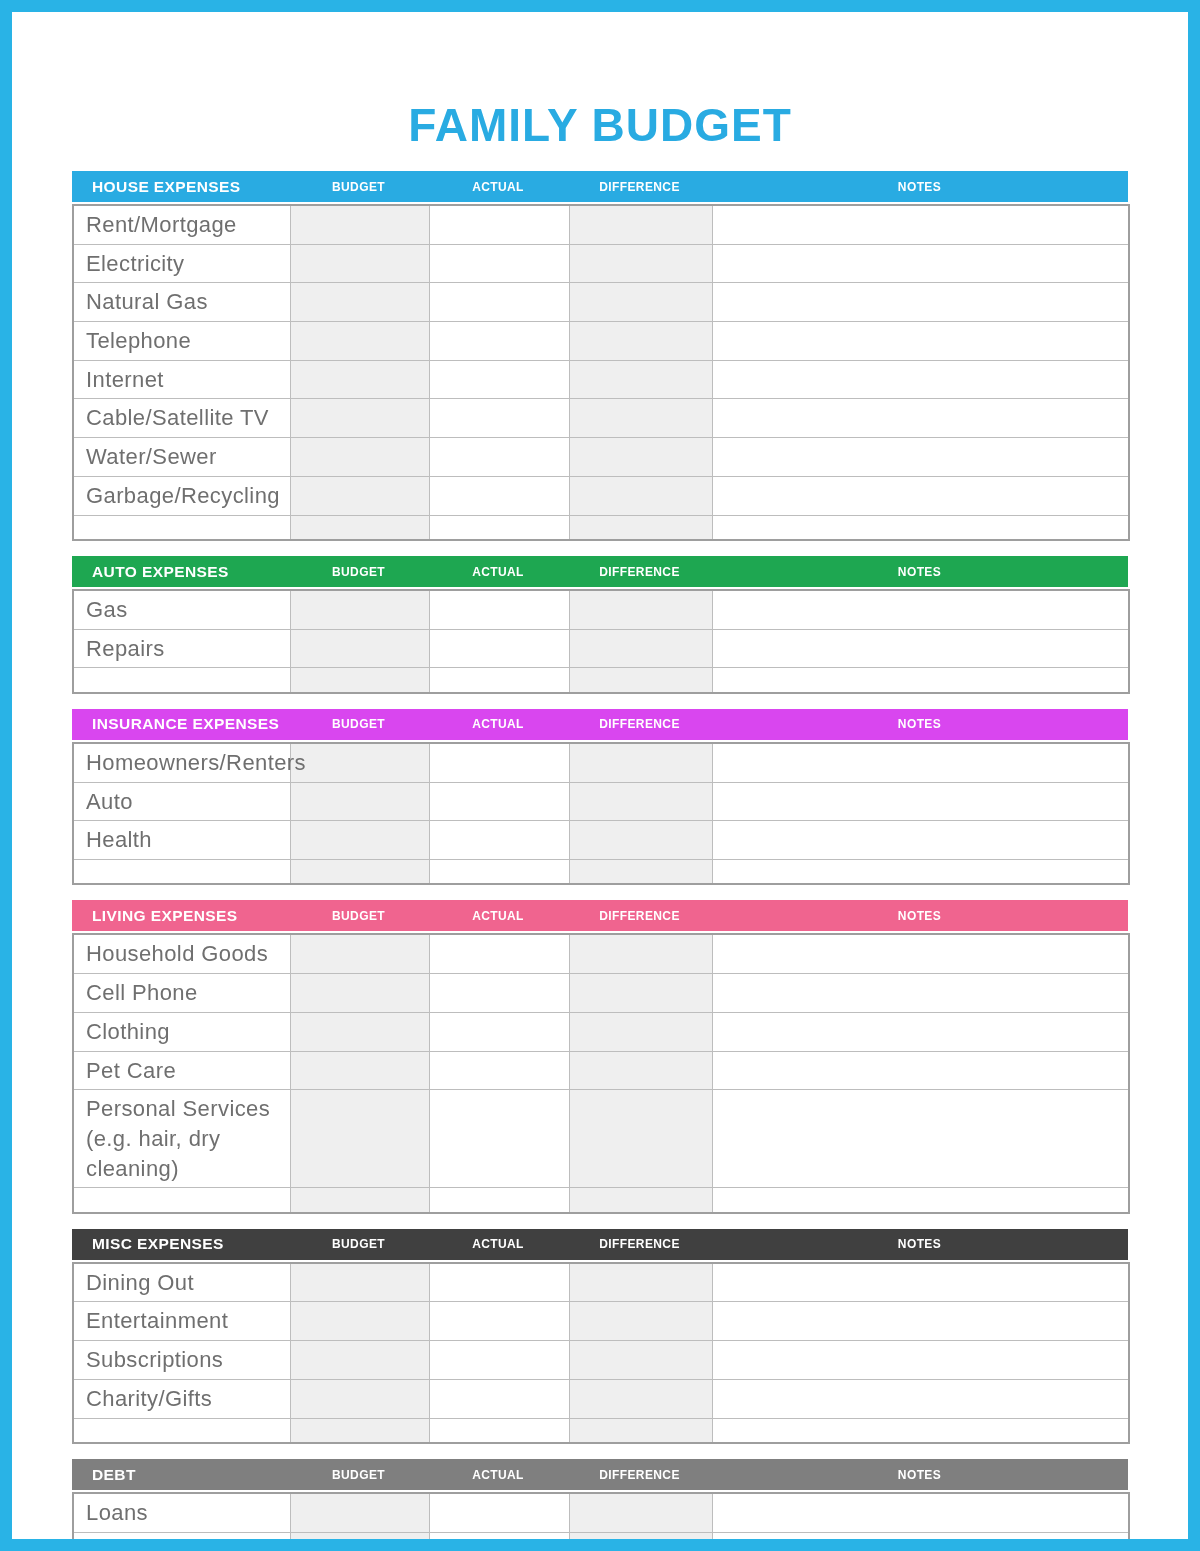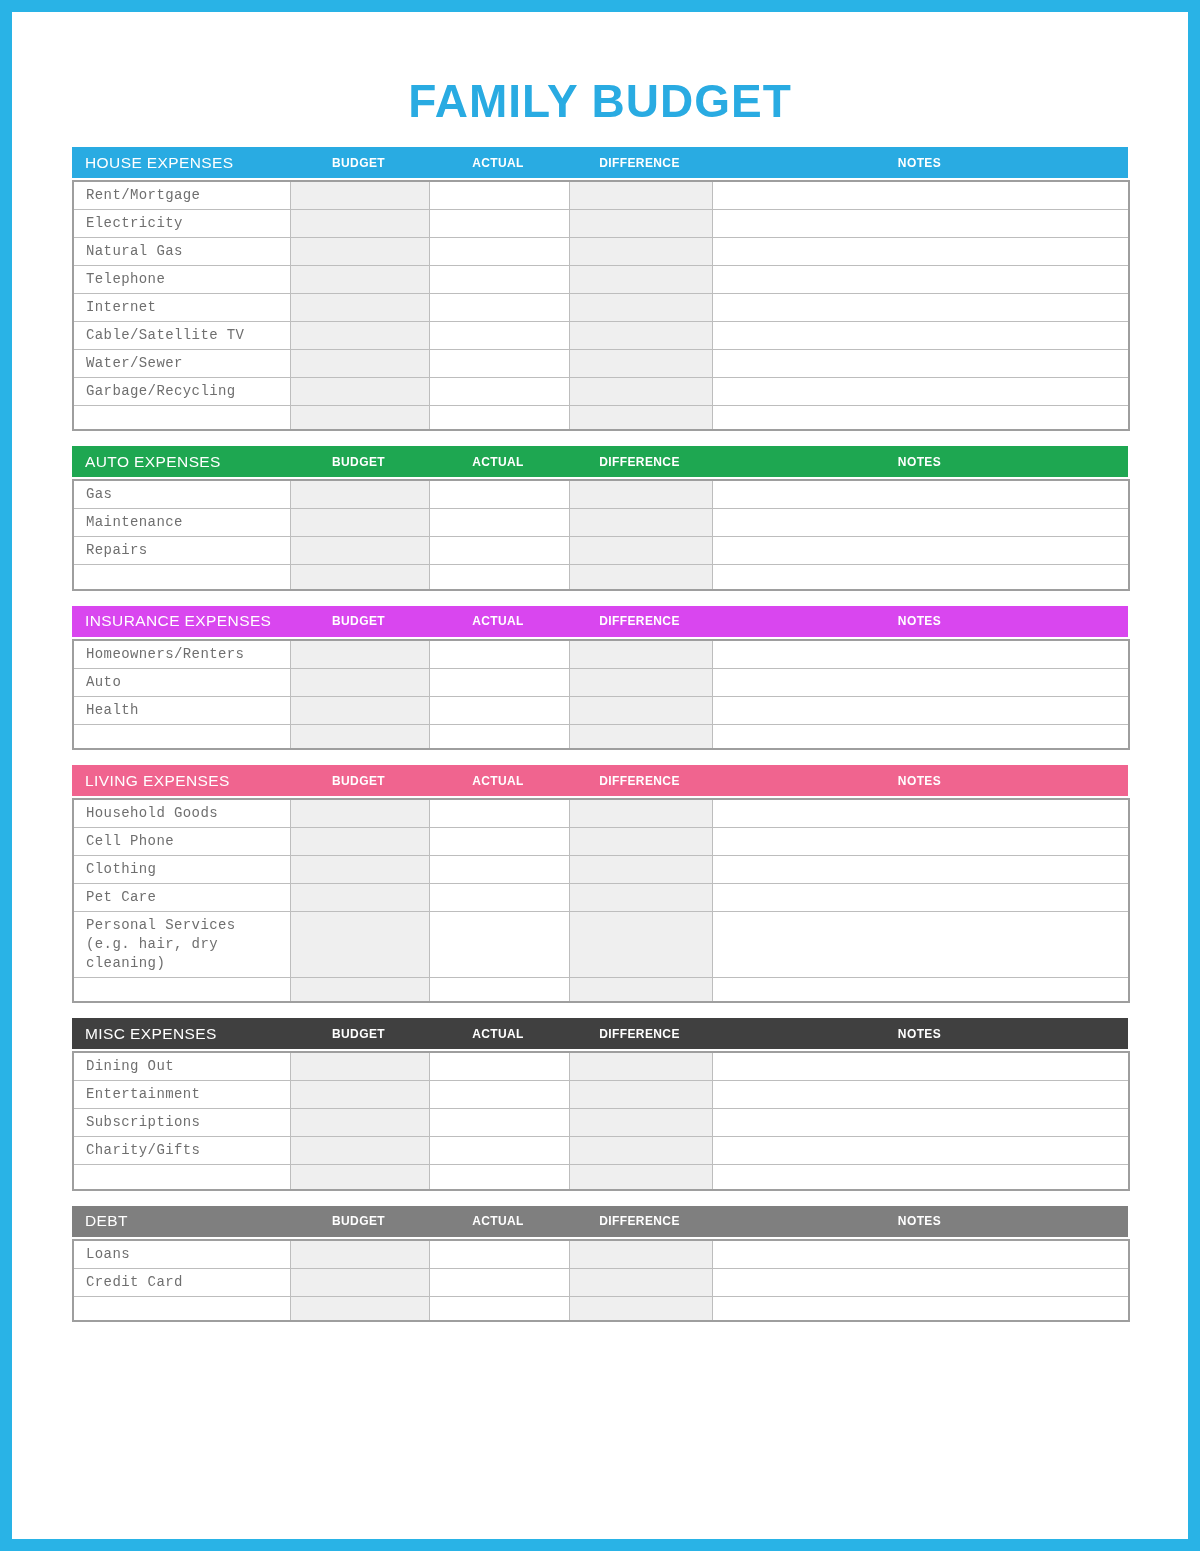--- a/index.html
+++ b/index.html
@@ -9,21 +9,21 @@
   .page {
     position: relative;
     width: 1200px;
     height: 1551px;
     background: #ffffff;
     border: 12px solid #29b3e6;
     overflow: hidden;
   }
 
   .page-title {
-    margin-top: 66px;
+    margin-top: 90px;
     text-align: center;
     font-size: 46px;
     font-weight: 700;
     letter-spacing: 1px;
     color: #29abe2;
     line-height: 1;
   }
 
   .sections {
     width: 1056px;
@@ -36,24 +36,24 @@
   
   .sec-header {
     display: grid;
     grid-template-columns: 217px 139px 140px 143px 417px;
     align-items: center;
     height: 31px;
     margin-bottom: 2px;
   }
   .sec-title {
     color: #ffffff;
-    font-weight: 400;
+    font-weight: 700;
     font-size: 15.5px;
     letter-spacing: 0.4px;
-    padding-left: 13px;
+    padding-left: 20px;
     white-space: nowrap;
   }
   .col-h {
     color: #ffffff;
     font-weight: 700;
     font-size: 12px;
     letter-spacing: 0.4px;
     text-align: center;
     white-space: nowrap;
   }
@@ -64,27 +64,26 @@
     width: 1056px;
     border-collapse: collapse;
     border: 2px solid #9e9e9e;
   }
   table.budget-table td {
     border: 1px solid #bdbdbd;
     height: 28px;
     vertical-align: middle;
   }
   td.label-cell {
-    font-size: 14px;
+    font-size: 22px;
     letter-spacing: 0.4px;
     color: #6f6f6f;
     padding: 4px 8px 4px 12px;
     line-height: 1.35;
     background: #ffffff;
-    font-family: Liberation Mono, monospace;
   }
   td.shaded { background: #efefef; }
   td.plain  { background: #ffffff; }
   tr.empty-row td { height: 25px; }
 </style>
 </head>
 <body>
 
 <div class="page">
   <h1 class="page-title">FAMILY BUDGET</h1>
@@ -190,27 +189,20 @@
           </colgroup>
           <tbody>
             <tr>
               <td class="label-cell">Gas</td>
               <td class="shaded"></td>
               <td class="plain"></td>
               <td class="shaded"></td>
               <td class="plain"></td>
             </tr>
             <tr>
-              <td class="label-cell">Maintenance</td>
-              <td class="shaded"></td>
-              <td class="plain"></td>
-              <td class="shaded"></td>
-              <td class="plain"></td>
-            </tr>
-            <tr>
               <td class="label-cell">Repairs</td>
               <td class="shaded"></td>
               <td class="plain"></td>
               <td class="shaded"></td>
               <td class="plain"></td>
             </tr>
             <tr class="empty-row">
               <td class="label-cell"></td>
               <td class="shaded"></td>
               <td class="plain"></td>

